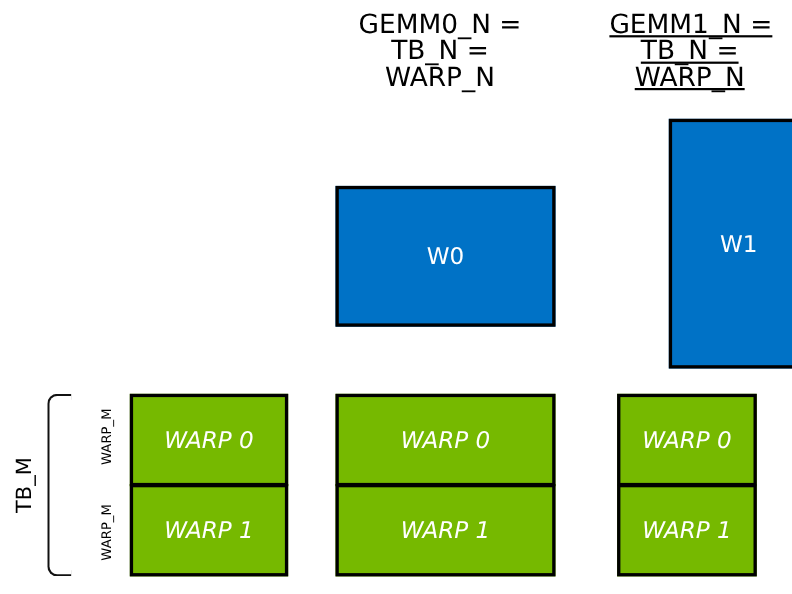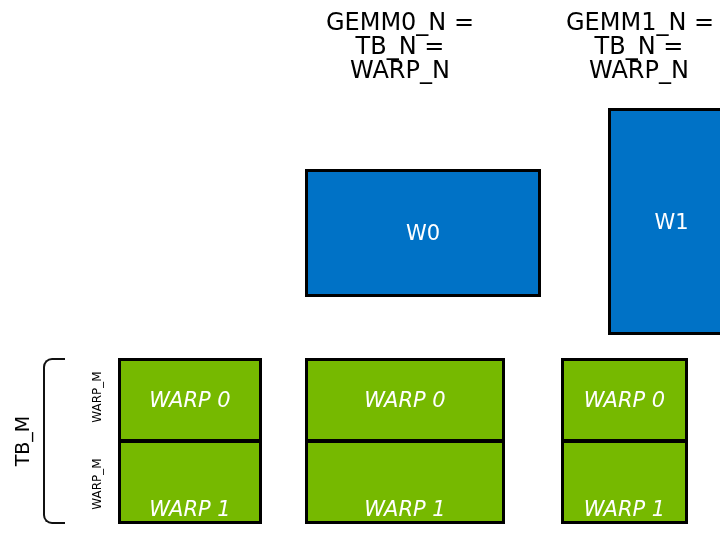--- a/index.html
+++ b/index.html
@@ -20,55 +20,55 @@
   .col-header {
     position: absolute;
     top: 10px;
     text-align: center;
     font-size: 24px;
     line-height: 24px;
     color: var(--text-dark, #000);
     white-space: nowrap;
   }
   .col-header.h0 { left: 300px; width: 200px; }
-  .col-header.h1 { left: 566px; width: 146px; }
+  .col-header.h1 { left: 554px; width: 146px; text-decoration: underline; }
 
   
   .blue-box {
     position: absolute;
     box-sizing: border-box;
     background: var(--blue, #0072C6);
     border: 3px solid var(--line, #000);
     display: flex;
     align-items: center;
     justify-content: center;
     color: var(--text-light, #fff);
     font-size: 21px;
   }
-  .blue-box.w0 { left: 305px; top: 169px; width: 236px; height: 128px; }
+  .blue-box.w0 { left: 305px; top: 169px; width: 200px; height: 128px; }
   .blue-box.w1 { left: 561px; top: 108px; width: 127px; height: 227px; margin-left: 47px; }
 
   
   .warp-group { position: absolute; top: 358px; font-style: italic; }
   .warp-group.g0 { left: 118px; width: 144px; }
   .warp-group.g1 { left: 305px; width: 200px; }
   .warp-group.g2 { left: 561px; width: 127px; }
   .warp-row {
     box-sizing: border-box;
     width: 100%;
     height: 84px;
     background: var(--green, #76B900);
     border: 3px solid var(--line, #000);
     display: flex;
     align-items: center;
     justify-content: center;
     color: var(--text-light, #fff);
     font-size: 21px;
   }
-  .warp-row + .warp-row { margin-top: -2px; align-items: flex-end; }
+  .warp-row + .warp-row { margin-top: -2px; }
 
   
   .tb-bracket {
     position: absolute;
     left: 43px;
     top: 358px;
     width: 22px;
     height: 166px;
     box-sizing: border-box;
     border-left: 2px solid #111;

